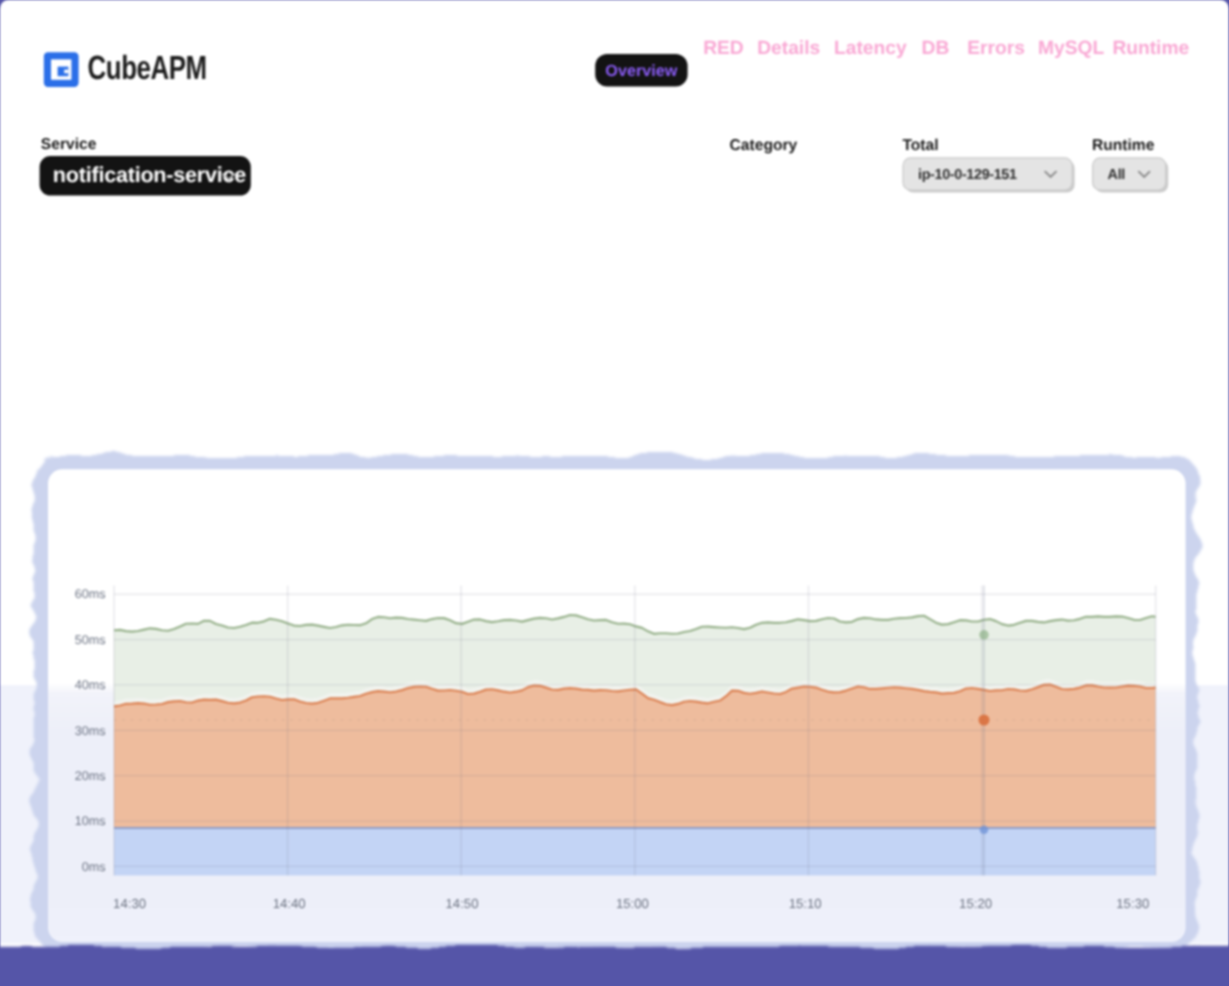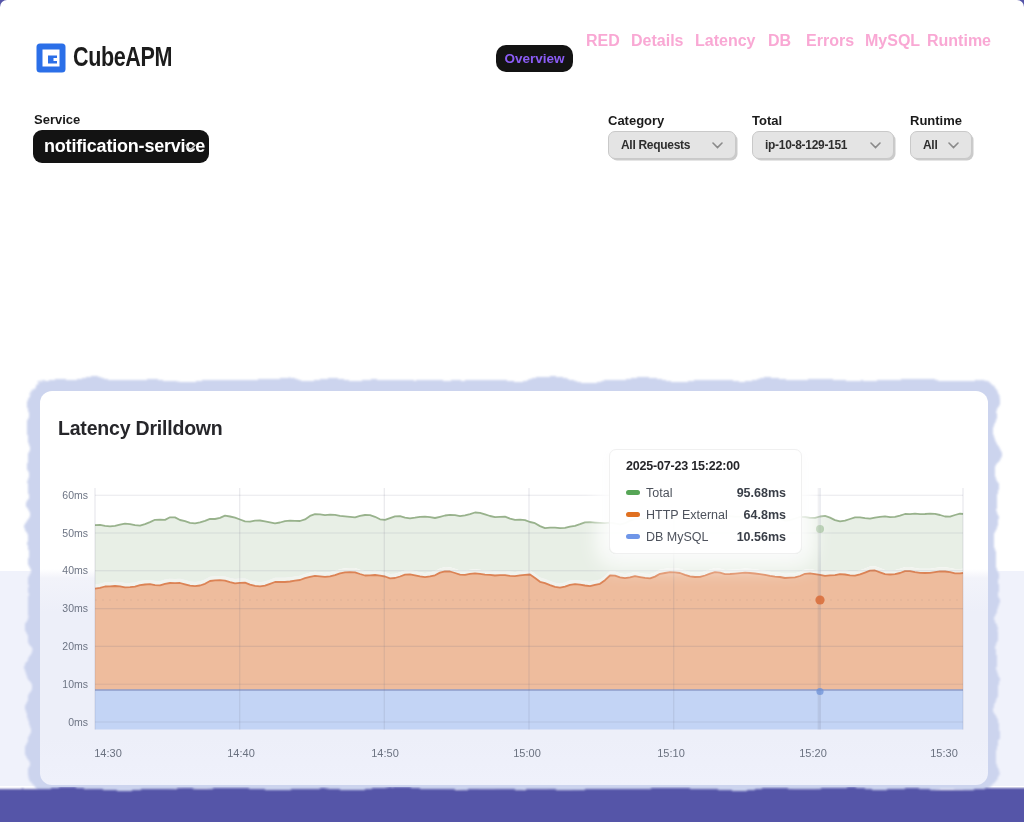--- a/index.html
+++ b/index.html
@@ -59,36 +59,32 @@
 <div class="navtxt" style="left:806px">Errors</div>
 <div class="navtxt" style="left:865px">MySQL</div>
 <div class="navtxt" style="left:927px">Runtime</div>
 
 <div class="lbl" style="left:34px;top:112px">Service</div>
 <div class="selb"><span style="padding-left:11px">notification-service</span><svg width="11" height="7" viewBox="0 0 11 7" style="position:absolute;right:13px;top:50%;margin-top:-3px">
         <path d="M1 1.2 L5.5 5.6 L10 1.2" fill="none" stroke="#c3c3c3" stroke-width="1.5" stroke-linecap="round"></path>
       </svg></div>
 
 <div class="lbl" style="left:608px;top:113px">Category</div>
-<div class="sel" style="left:608px;top:131px;width:128px"><span style="padding-left:12px">All Requests</span><svg width="11" height="7" viewBox="0 0 11 7" style="position:absolute;right:12px;top:50%;margin-top:-3px">
-        <path d="M1 1 L5.5 5.5 L10 1" fill="none" stroke="#8a8a8a" stroke-width="1.6" stroke-linecap="round"></path>
-      </svg></div>
 <div class="lbl" style="left:752px;top:113px">Total</div>
-<div class="sel" style="left:752px;top:131px;width:142px"><span style="padding-left:12px">ip-10-8-129-151</span><svg width="11" height="7" viewBox="0 0 11 7" style="position:absolute;right:12px;top:50%;margin-top:-3px">
+<div class="sel" style="left:752px;top:131px;width:142px"><span style="padding-left:12px">ip-10-0-129-151</span><svg width="11" height="7" viewBox="0 0 11 7" style="position:absolute;right:12px;top:50%;margin-top:-3px">
         <path d="M1 1 L5.5 5.5 L10 1" fill="none" stroke="#8a8a8a" stroke-width="1.6" stroke-linecap="round"></path>
       </svg></div>
 <div class="lbl" style="left:910px;top:113px">Runtime</div>
 <div class="sel" style="left:910px;top:131px;width:62px"><span style="padding-left:12px">All</span><svg width="11" height="7" viewBox="0 0 11 7" style="position:absolute;right:12px;top:50%;margin-top:-3px">
         <path d="M1 1 L5.5 5.5 L10 1" fill="none" stroke="#8a8a8a" stroke-width="1.6" stroke-linecap="round"></path>
       </svg></div>
 
 <div class="glow"></div>
 <div class="cardbg"></div>
 <div class="cardwrap">
-<div class="cardtitle">Latency Drilldown</div>
 <svg width="948" height="394" viewBox="40 391 948 394" style="position:absolute;left:0;top:0;" font-family="Liberation Sans, sans-serif">
 <polygon points="95.0,525.2 100.0,524.9 105.0,525.9 110.0,526.3 115.0,525.8 120.0,524.7 125.0,523.6 130.0,524.1 135.0,525.2 140.0,525.6 145.0,524.1 150.0,522.1 155.0,519.8 160.0,519.6 165.0,519.9 170.0,517.3 175.0,517.4 180.0,520.0 185.0,521.2 190.0,522.9 195.0,523.3 200.0,522.3 205.0,520.8 210.0,518.9 215.0,519.0 220.0,517.8 225.0,515.7 230.0,516.5 235.0,517.7 240.0,519.5 245.0,521.3 250.0,521.7 255.0,520.7 260.0,520.5 265.0,521.4 270.0,522.4 275.0,523.3 280.0,522.5 285.0,521.1 290.0,520.6 295.0,520.8 300.0,521.0 305.0,519.4 310.0,515.9 315.0,514.1 320.0,514.4 325.0,515.2 330.0,514.7 335.0,514.9 340.0,515.8 345.0,516.3 350.0,516.9 355.0,517.4 360.0,515.9 365.0,515.0 370.0,515.1 375.0,516.8 380.0,519.3 385.0,519.9 390.0,518.1 395.0,516.3 400.0,516.2 405.0,517.6 410.0,518.4 415.0,517.7 420.0,516.8 425.0,516.6 430.0,517.1 435.0,518.0 440.0,516.8 445.0,515.5 450.0,514.9 455.0,515.2 460.0,516.2 465.0,515.3 470.0,514.1 475.0,512.5 480.0,512.8 485.0,514.3 490.0,516.0 495.0,517.1 500.0,516.8 505.0,516.6 510.0,518.6 515.0,519.8 520.0,519.7 525.0,520.2 530.0,522.0 535.0,523.2 540.0,526.1 545.0,528.2 550.0,527.7 555.0,527.7 560.0,528.1 565.0,527.9 570.0,526.7 575.0,525.8 580.0,524.2 585.0,522.3 590.0,522.2 595.0,522.6 600.0,522.9 605.0,523.1 610.0,522.7 615.0,523.3 620.0,524.3 625.0,523.1 630.0,520.6 635.0,519.0 640.0,518.6 645.0,519.0 650.0,519.0 655.0,518.5 660.0,517.4 665.0,516.1 670.0,516.8 675.0,517.6 680.0,517.4 685.0,516.1 690.0,515.0 695.0,515.4 700.0,517.9 705.0,518.7 710.0,518.2 715.0,515.9 720.0,514.9 725.0,515.2 730.0,516.2 735.0,516.6 740.0,516.6 745.0,515.6 750.0,515.1 755.0,515.0 760.0,514.5 765.0,513.4 770.0,513.1 775.0,515.9 780.0,518.9 785.0,520.5 790.0,520.1 795.0,518.5 800.0,516.8 805.0,517.0 810.0,517.9 815.0,517.9 820.0,516.5 825.0,515.9 830.0,517.6 835.0,520.1 840.0,521.3 845.0,520.7 850.0,519.0 855.0,517.4 860.0,517.4 865.0,518.2 870.0,518.7 875.0,517.6 880.0,516.8 885.0,516.3 890.0,517.2 895.0,516.9 900.0,515.7 905.0,514.0 910.0,514.1 915.0,513.7 920.0,514.1 925.0,514.0 930.0,513.6 935.0,513.8 940.0,515.0 945.0,516.5 950.0,516.7 955.0,515.0 960.0,513.6 963.0,514.0 963.0,568.8 960.0,569.1 955.0,569.1 950.0,567.9 945.0,567.3 940.0,567.2 935.0,567.9 930.0,568.7 925.0,568.8 920.0,568.7 915.0,567.9 910.0,566.9 905.0,567.0 900.0,568.8 895.0,569.9 890.0,570.3 885.0,570.0 880.0,568.1 875.0,566.3 870.0,566.5 865.0,568.4 860.0,570.2 855.0,571.5 850.0,571.2 845.0,570.3 840.0,570.0 835.0,571.0 830.0,571.1 825.0,571.6 820.0,570.7 815.0,569.9 810.0,569.1 805.0,569.6 800.0,571.8 795.0,573.2 790.0,573.4 785.0,573.8 780.0,572.8 775.0,572.4 770.0,571.7 765.0,570.7 760.0,569.9 755.0,569.3 750.0,568.8 745.0,568.5 740.0,568.9 735.0,569.4 730.0,569.8 725.0,569.9 720.0,568.5 715.0,567.9 710.0,569.5 705.0,571.3 700.0,572.6 695.0,572.8 690.0,572.1 685.0,570.6 680.0,568.8 675.0,568.1 670.0,567.9 665.0,568.8 660.0,569.6 655.0,572.4 650.0,574.1 645.0,573.7 640.0,572.9 635.0,572.0 630.0,573.2 625.0,573.9 620.0,573.2 615.0,571.5 610.0,571.3 605.0,576.0 600.0,579.6 595.0,580.6 590.0,581.9 585.0,581.3 580.0,580.5 575.0,580.0 570.0,580.6 565.0,582.4 560.0,583.4 555.0,582.7 550.0,580.9 545.0,578.9 540.0,577.6 535.0,573.8 530.0,570.3 525.0,570.6 520.0,571.2 515.0,571.9 510.0,571.6 505.0,571.0 500.0,570.9 495.0,571.3 490.0,570.7 485.0,570.5 480.0,569.7 475.0,569.2 470.0,569.7 465.0,570.7 460.0,570.4 455.0,568.8 450.0,567.3 445.0,567.1 440.0,568.4 435.0,571.1 430.0,572.2 425.0,572.9 420.0,572.2 415.0,571.1 410.0,570.2 405.0,570.5 400.0,572.3 395.0,573.8 390.0,574.1 385.0,572.3 380.0,571.4 375.0,570.8 370.0,571.2 365.0,571.3 360.0,569.8 355.0,568.1 350.0,567.9 345.0,568.2 340.0,569.2 335.0,570.9 330.0,572.1 325.0,572.7 320.0,572.2 315.0,571.7 310.0,572.6 305.0,573.9 300.0,575.8 295.0,576.5 290.0,577.3 285.0,577.8 280.0,577.7 275.0,577.8 270.0,579.7 265.0,581.5 260.0,582.2 255.0,581.6 250.0,580.4 245.0,578.5 240.0,578.6 235.0,579.1 230.0,577.9 225.0,576.4 220.0,576.0 215.0,576.2 210.0,576.8 205.0,579.6 200.0,581.3 195.0,582.0 190.0,581.4 185.0,580.1 180.0,578.8 175.0,579.0 170.0,578.8 165.0,579.6 160.0,581.2 155.0,581.0 150.0,580.0 145.0,580.3 140.0,580.9 135.0,582.5 130.0,582.9 125.0,583.1 120.0,582.1 115.0,581.8 110.0,582.2 105.0,582.3 100.0,583.7 95.0,584.4" fill="#e8efe6"></polygon>
 <polygon points="95.0,584.4 100.0,583.7 105.0,582.3 110.0,582.2 115.0,581.8 120.0,582.1 125.0,583.1 130.0,582.9 135.0,582.5 140.0,580.9 145.0,580.3 150.0,580.0 155.0,581.0 160.0,581.2 165.0,579.6 170.0,578.8 175.0,579.0 180.0,578.8 185.0,580.1 190.0,581.4 195.0,582.0 200.0,581.3 205.0,579.6 210.0,576.8 215.0,576.2 220.0,576.0 225.0,576.4 230.0,577.9 235.0,579.1 240.0,578.6 245.0,578.5 250.0,580.4 255.0,581.6 260.0,582.2 265.0,581.5 270.0,579.7 275.0,577.8 280.0,577.7 285.0,577.8 290.0,577.3 295.0,576.5 300.0,575.8 305.0,573.9 310.0,572.6 315.0,571.7 320.0,572.2 325.0,572.7 330.0,572.1 335.0,570.9 340.0,569.2 345.0,568.2 350.0,567.9 355.0,568.1 360.0,569.8 365.0,571.3 370.0,571.2 375.0,570.8 380.0,571.4 385.0,572.3 390.0,574.1 395.0,573.8 400.0,572.3 405.0,570.5 410.0,570.2 415.0,571.1 420.0,572.2 425.0,572.9 430.0,572.2 435.0,571.1 440.0,568.4 445.0,567.1 450.0,567.3 455.0,568.8 460.0,570.4 465.0,570.7 470.0,569.7 475.0,569.2 480.0,569.7 485.0,570.5 490.0,570.7 495.0,571.3 500.0,570.9 505.0,571.0 510.0,571.6 515.0,571.9 520.0,571.2 525.0,570.6 530.0,570.3 535.0,573.8 540.0,577.6 545.0,578.9 550.0,580.9 555.0,582.7 560.0,583.4 565.0,582.4 570.0,580.6 575.0,580.0 580.0,580.5 585.0,581.3 590.0,581.9 595.0,580.6 600.0,579.6 605.0,576.0 610.0,571.3 615.0,571.5 620.0,573.2 625.0,573.9 630.0,573.2 635.0,572.0 640.0,572.9 645.0,573.7 650.0,574.1 655.0,572.4 660.0,569.6 665.0,568.8 670.0,567.9 675.0,568.1 680.0,568.8 685.0,570.6 690.0,572.1 695.0,572.8 700.0,572.6 705.0,571.3 710.0,569.5 715.0,567.9 720.0,568.5 725.0,569.9 730.0,569.8 735.0,569.4 740.0,568.9 745.0,568.5 750.0,568.8 755.0,569.3 760.0,569.9 765.0,570.7 770.0,571.7 775.0,572.4 780.0,572.8 785.0,573.8 790.0,573.4 795.0,573.2 800.0,571.8 805.0,569.6 810.0,569.1 815.0,569.9 820.0,570.7 825.0,571.6 830.0,571.1 835.0,571.0 840.0,570.0 845.0,570.3 850.0,571.2 855.0,571.5 860.0,570.2 865.0,568.4 870.0,566.5 875.0,566.3 880.0,568.1 885.0,570.0 890.0,570.3 895.0,569.9 900.0,568.8 905.0,567.0 910.0,566.9 915.0,567.9 920.0,568.7 925.0,568.8 930.0,568.7 935.0,567.9 940.0,567.2 945.0,567.3 950.0,567.9 955.0,569.1 960.0,569.1 963.0,568.8 963.0,573.0 960.0,573.3 955.0,573.3 950.0,572.1 945.0,571.5 940.0,571.4 935.0,572.1 930.0,572.9 925.0,573.0 920.0,572.9 915.0,572.1 910.0,571.1 905.0,571.2 900.0,573.0 895.0,574.1 890.0,574.5 885.0,574.2 880.0,572.3 875.0,570.5 870.0,570.7 865.0,572.6 860.0,574.4 855.0,575.7 850.0,575.4 845.0,574.5 840.0,574.2 835.0,575.2 830.0,575.3 825.0,575.8 820.0,574.9 815.0,574.1 810.0,573.3 805.0,573.8 800.0,576.0 795.0,577.4 790.0,577.6 785.0,578.0 780.0,577.0 775.0,576.6 770.0,575.9 765.0,574.9 760.0,574.1 755.0,573.5 750.0,573.0 745.0,572.7 740.0,573.1 735.0,573.6 730.0,574.0 725.0,574.1 720.0,572.7 715.0,572.1 710.0,573.7 705.0,575.5 700.0,576.8 695.0,577.0 690.0,576.3 685.0,574.8 680.0,573.0 675.0,572.3 670.0,572.1 665.0,573.0 660.0,573.8 655.0,576.6 650.0,578.3 645.0,577.9 640.0,577.1 635.0,576.2 630.0,577.4 625.0,578.1 620.0,577.4 615.0,575.7 610.0,575.5 605.0,580.2 600.0,583.8 595.0,584.8 590.0,586.1 585.0,585.5 580.0,584.7 575.0,584.2 570.0,584.8 565.0,586.6 560.0,587.6 555.0,586.9 550.0,585.1 545.0,583.1 540.0,581.8 535.0,578.0 530.0,574.5 525.0,574.8 520.0,575.4 515.0,576.1 510.0,575.8 505.0,575.2 500.0,575.1 495.0,575.5 490.0,574.9 485.0,574.7 480.0,573.9 475.0,573.4 470.0,573.9 465.0,574.9 460.0,574.6 455.0,573.0 450.0,571.5 445.0,571.3 440.0,572.6 435.0,575.3 430.0,576.4 425.0,577.1 420.0,576.4 415.0,575.3 410.0,574.4 405.0,574.7 400.0,576.5 395.0,578.0 390.0,578.3 385.0,576.5 380.0,575.6 375.0,575.0 370.0,575.4 365.0,575.5 360.0,574.0 355.0,572.3 350.0,572.1 345.0,572.4 340.0,573.4 335.0,575.1 330.0,576.3 325.0,576.9 320.0,576.4 315.0,575.9 310.0,576.8 305.0,578.1 300.0,580.0 295.0,580.7 290.0,581.5 285.0,582.0 280.0,581.9 275.0,582.0 270.0,583.9 265.0,585.7 260.0,586.4 255.0,585.8 250.0,584.6 245.0,582.7 240.0,582.8 235.0,583.3 230.0,582.1 225.0,580.6 220.0,580.2 215.0,580.4 210.0,581.0 205.0,583.8 200.0,585.5 195.0,586.2 190.0,585.6 185.0,584.3 180.0,583.0 175.0,583.2 170.0,583.0 165.0,583.8 160.0,585.4 155.0,585.2 150.0,584.2 145.0,584.5 140.0,585.1 135.0,586.7 130.0,587.1 125.0,587.3 120.0,586.3 115.0,586.0 110.0,586.4 105.0,586.5 100.0,587.9 95.0,588.6" fill="#f1f3ee"></polygon>
 <polygon points="95.0,588.6 100.0,587.9 105.0,586.5 110.0,586.4 115.0,586.0 120.0,586.3 125.0,587.3 130.0,587.1 135.0,586.7 140.0,585.1 145.0,584.5 150.0,584.2 155.0,585.2 160.0,585.4 165.0,583.8 170.0,583.0 175.0,583.2 180.0,583.0 185.0,584.3 190.0,585.6 195.0,586.2 200.0,585.5 205.0,583.8 210.0,581.0 215.0,580.4 220.0,580.2 225.0,580.6 230.0,582.1 235.0,583.3 240.0,582.8 245.0,582.7 250.0,584.6 255.0,585.8 260.0,586.4 265.0,585.7 270.0,583.9 275.0,582.0 280.0,581.9 285.0,582.0 290.0,581.5 295.0,580.7 300.0,580.0 305.0,578.1 310.0,576.8 315.0,575.9 320.0,576.4 325.0,576.9 330.0,576.3 335.0,575.1 340.0,573.4 345.0,572.4 350.0,572.1 355.0,572.3 360.0,574.0 365.0,575.5 370.0,575.4 375.0,575.0 380.0,575.6 385.0,576.5 390.0,578.3 395.0,578.0 400.0,576.5 405.0,574.7 410.0,574.4 415.0,575.3 420.0,576.4 425.0,577.1 430.0,576.4 435.0,575.3 440.0,572.6 445.0,571.3 450.0,571.5 455.0,573.0 460.0,574.6 465.0,574.9 470.0,573.9 475.0,573.4 480.0,573.9 485.0,574.7 490.0,574.9 495.0,575.5 500.0,575.1 505.0,575.2 510.0,575.8 515.0,576.1 520.0,575.4 525.0,574.8 530.0,574.5 535.0,578.0 540.0,581.8 545.0,583.1 550.0,585.1 555.0,586.9 560.0,587.6 565.0,586.6 570.0,584.8 575.0,584.2 580.0,584.7 585.0,585.5 590.0,586.1 595.0,584.8 600.0,583.8 605.0,580.2 610.0,575.5 615.0,575.7 620.0,577.4 625.0,578.1 630.0,577.4 635.0,576.2 640.0,577.1 645.0,577.9 650.0,578.3 655.0,576.6 660.0,573.8 665.0,573.0 670.0,572.1 675.0,572.3 680.0,573.0 685.0,574.8 690.0,576.3 695.0,577.0 700.0,576.8 705.0,575.5 710.0,573.7 715.0,572.1 720.0,572.7 725.0,574.1 730.0,574.0 735.0,573.6 740.0,573.1 745.0,572.7 750.0,573.0 755.0,573.5 760.0,574.1 765.0,574.9 770.0,575.9 775.0,576.6 780.0,577.0 785.0,578.0 790.0,577.6 795.0,577.4 800.0,576.0 805.0,573.8 810.0,573.3 815.0,574.1 820.0,574.9 825.0,575.8 830.0,575.3 835.0,575.2 840.0,574.2 845.0,574.5 850.0,575.4 855.0,575.7 860.0,574.4 865.0,572.6 870.0,570.7 875.0,570.5 880.0,572.3 885.0,574.2 890.0,574.5 895.0,574.1 900.0,573.0 905.0,571.2 910.0,571.1 915.0,572.1 920.0,572.9 925.0,573.0 930.0,572.9 935.0,572.1 940.0,571.4 945.0,571.5 950.0,572.1 955.0,573.3 960.0,573.3 963.0,573.0 963.0,690.0 95.0,690.0" fill="#eebc9d"></polygon>
 <rect x="95.0" y="690.0" width="868.0" height="39.5" fill="#c3d4f5"></rect>
 <polyline points="95.0,525.2 100.0,524.9 105.0,525.9 110.0,526.3 115.0,525.8 120.0,524.7 125.0,523.6 130.0,524.1 135.0,525.2 140.0,525.6 145.0,524.1 150.0,522.1 155.0,519.8 160.0,519.6 165.0,519.9 170.0,517.3 175.0,517.4 180.0,520.0 185.0,521.2 190.0,522.9 195.0,523.3 200.0,522.3 205.0,520.8 210.0,518.9 215.0,519.0 220.0,517.8 225.0,515.7 230.0,516.5 235.0,517.7 240.0,519.5 245.0,521.3 250.0,521.7 255.0,520.7 260.0,520.5 265.0,521.4 270.0,522.4 275.0,523.3 280.0,522.5 285.0,521.1 290.0,520.6 295.0,520.8 300.0,521.0 305.0,519.4 310.0,515.9 315.0,514.1 320.0,514.4 325.0,515.2 330.0,514.7 335.0,514.9 340.0,515.8 345.0,516.3 350.0,516.9 355.0,517.4 360.0,515.9 365.0,515.0 370.0,515.1 375.0,516.8 380.0,519.3 385.0,519.9 390.0,518.1 395.0,516.3 400.0,516.2 405.0,517.6 410.0,518.4 415.0,517.7 420.0,516.8 425.0,516.6 430.0,517.1 435.0,518.0 440.0,516.8 445.0,515.5 450.0,514.9 455.0,515.2 460.0,516.2 465.0,515.3 470.0,514.1 475.0,512.5 480.0,512.8 485.0,514.3 490.0,516.0 495.0,517.1 500.0,516.8 505.0,516.6 510.0,518.6 515.0,519.8 520.0,519.7 525.0,520.2 530.0,522.0 535.0,523.2 540.0,526.1 545.0,528.2 550.0,527.7 555.0,527.7 560.0,528.1 565.0,527.9 570.0,526.7 575.0,525.8 580.0,524.2 585.0,522.3 590.0,522.2 595.0,522.6 600.0,522.9 605.0,523.1 610.0,522.7 615.0,523.3 620.0,524.3 625.0,523.1 630.0,520.6 635.0,519.0 640.0,518.6 645.0,519.0 650.0,519.0 655.0,518.5 660.0,517.4 665.0,516.1 670.0,516.8 675.0,517.6 680.0,517.4 685.0,516.1 690.0,515.0 695.0,515.4 700.0,517.9 705.0,518.7 710.0,518.2 715.0,515.9 720.0,514.9 725.0,515.2 730.0,516.2 735.0,516.6 740.0,516.6 745.0,515.6 750.0,515.1 755.0,515.0 760.0,514.5 765.0,513.4 770.0,513.1 775.0,515.9 780.0,518.9 785.0,520.5 790.0,520.1 795.0,518.5 800.0,516.8 805.0,517.0 810.0,517.9 815.0,517.9 820.0,516.5 825.0,515.9 830.0,517.6 835.0,520.1 840.0,521.3 845.0,520.7 850.0,519.0 855.0,517.4 860.0,517.4 865.0,518.2 870.0,518.7 875.0,517.6 880.0,516.8 885.0,516.3 890.0,517.2 895.0,516.9 900.0,515.7 905.0,514.0 910.0,514.1 915.0,513.7 920.0,514.1 925.0,514.0 930.0,513.6 935.0,513.8 940.0,515.0 945.0,516.5 950.0,516.7 955.0,515.0 960.0,513.6 963.0,514.0" fill="none" stroke="#98b28c" stroke-width="1.8" stroke-linejoin="round"></polyline>
 <polyline points="95.0,588.6 100.0,587.9 105.0,586.5 110.0,586.4 115.0,586.0 120.0,586.3 125.0,587.3 130.0,587.1 135.0,586.7 140.0,585.1 145.0,584.5 150.0,584.2 155.0,585.2 160.0,585.4 165.0,583.8 170.0,583.0 175.0,583.2 180.0,583.0 185.0,584.3 190.0,585.6 195.0,586.2 200.0,585.5 205.0,583.8 210.0,581.0 215.0,580.4 220.0,580.2 225.0,580.6 230.0,582.1 235.0,583.3 240.0,582.8 245.0,582.7 250.0,584.6 255.0,585.8 260.0,586.4 265.0,585.7 270.0,583.9 275.0,582.0 280.0,581.9 285.0,582.0 290.0,581.5 295.0,580.7 300.0,580.0 305.0,578.1 310.0,576.8 315.0,575.9 320.0,576.4 325.0,576.9 330.0,576.3 335.0,575.1 340.0,573.4 345.0,572.4 350.0,572.1 355.0,572.3 360.0,574.0 365.0,575.5 370.0,575.4 375.0,575.0 380.0,575.6 385.0,576.5 390.0,578.3 395.0,578.0 400.0,576.5 405.0,574.7 410.0,574.4 415.0,575.3 420.0,576.4 425.0,577.1 430.0,576.4 435.0,575.3 440.0,572.6 445.0,571.3 450.0,571.5 455.0,573.0 460.0,574.6 465.0,574.9 470.0,573.9 475.0,573.4 480.0,573.9 485.0,574.7 490.0,574.9 495.0,575.5 500.0,575.1 505.0,575.2 510.0,575.8 515.0,576.1 520.0,575.4 525.0,574.8 530.0,574.5 535.0,578.0 540.0,581.8 545.0,583.1 550.0,585.1 555.0,586.9 560.0,587.6 565.0,586.6 570.0,584.8 575.0,584.2 580.0,584.7 585.0,585.5 590.0,586.1 595.0,584.8 600.0,583.8 605.0,580.2 610.0,575.5 615.0,575.7 620.0,577.4 625.0,578.1 630.0,577.4 635.0,576.2 640.0,577.1 645.0,577.9 650.0,578.3 655.0,576.6 660.0,573.8 665.0,573.0 670.0,572.1 675.0,572.3 680.0,573.0 685.0,574.8 690.0,576.3 695.0,577.0 700.0,576.8 705.0,575.5 710.0,573.7 715.0,572.1 720.0,572.7 725.0,574.1 730.0,574.0 735.0,573.6 740.0,573.1 745.0,572.7 750.0,573.0 755.0,573.5 760.0,574.1 765.0,574.9 770.0,575.9 775.0,576.6 780.0,577.0 785.0,578.0 790.0,577.6 795.0,577.4 800.0,576.0 805.0,573.8 810.0,573.3 815.0,574.1 820.0,574.9 825.0,575.8 830.0,575.3 835.0,575.2 840.0,574.2 845.0,574.5 850.0,575.4 855.0,575.7 860.0,574.4 865.0,572.6 870.0,570.7 875.0,570.5 880.0,572.3 885.0,574.2 890.0,574.5 895.0,574.1 900.0,573.0 905.0,571.2 910.0,571.1 915.0,572.1 920.0,572.9 925.0,573.0 930.0,572.9 935.0,572.1 940.0,571.4 945.0,571.5 950.0,572.1 955.0,573.3 960.0,573.3 963.0,573.0" fill="none" stroke="#dc8355" stroke-width="1.8" stroke-linejoin="round"></polyline>
 <line x1="95.0" y1="690.0" x2="963.0" y2="690.0" stroke="#8e9dc9" stroke-width="1.6"></line>
 <line x1="95.0" y1="488.0" x2="95.0" y2="729.5" stroke="rgba(110,115,135,0.16)" stroke-width="1.2"></line>
 <line x1="239.7" y1="488.0" x2="239.7" y2="729.5" stroke="rgba(110,115,135,0.16)" stroke-width="1.2"></line>
@@ -118,31 +114,13 @@
 <text x="88" y="498.7" text-anchor="end" font-size="10.5" fill="#6d7484">60ms</text>
 <text x="108" y="757" text-anchor="middle" font-size="11" fill="#6b7280">14:30</text>
 <text x="241" y="757" text-anchor="middle" font-size="11" fill="#6b7280">14:40</text>
 <text x="385" y="757" text-anchor="middle" font-size="11" fill="#6b7280">14:50</text>
 <text x="527" y="757" text-anchor="middle" font-size="11" fill="#6b7280">15:00</text>
 <text x="671" y="757" text-anchor="middle" font-size="11" fill="#6b7280">15:10</text>
 <text x="813" y="757" text-anchor="middle" font-size="11" fill="#6b7280">15:20</text>
 <text x="944" y="757" text-anchor="middle" font-size="11" fill="#6b7280">15:30</text>
 </svg>
 </div>
-<div class="tooltip">
-  <div class="ttt">2025-07-23 15:22:00</div>
-  <div class="ttrow" style="top:36px">
-        <span class="ttdash" style="background:#56a556"></span>
-        <span class="ttlab">Total</span>
-        <span class="ttval">95.68ms</span>
-      </div>
-  <div class="ttrow" style="top:58px">
-        <span class="ttdash" style="background:#e07020"></span>
-        <span class="ttlab">HTTP External</span>
-        <span class="ttval">64.8ms</span>
-      </div>
-  <div class="ttrow" style="top:80px">
-        <span class="ttdash" style="background:#6f96e8"></span>
-        <span class="ttlab">DB MySQL</span>
-        <span class="ttval">10.56ms</span>
-      </div>
-</div>
 <div class="footer"></div>
 </div>
 </body></html>

